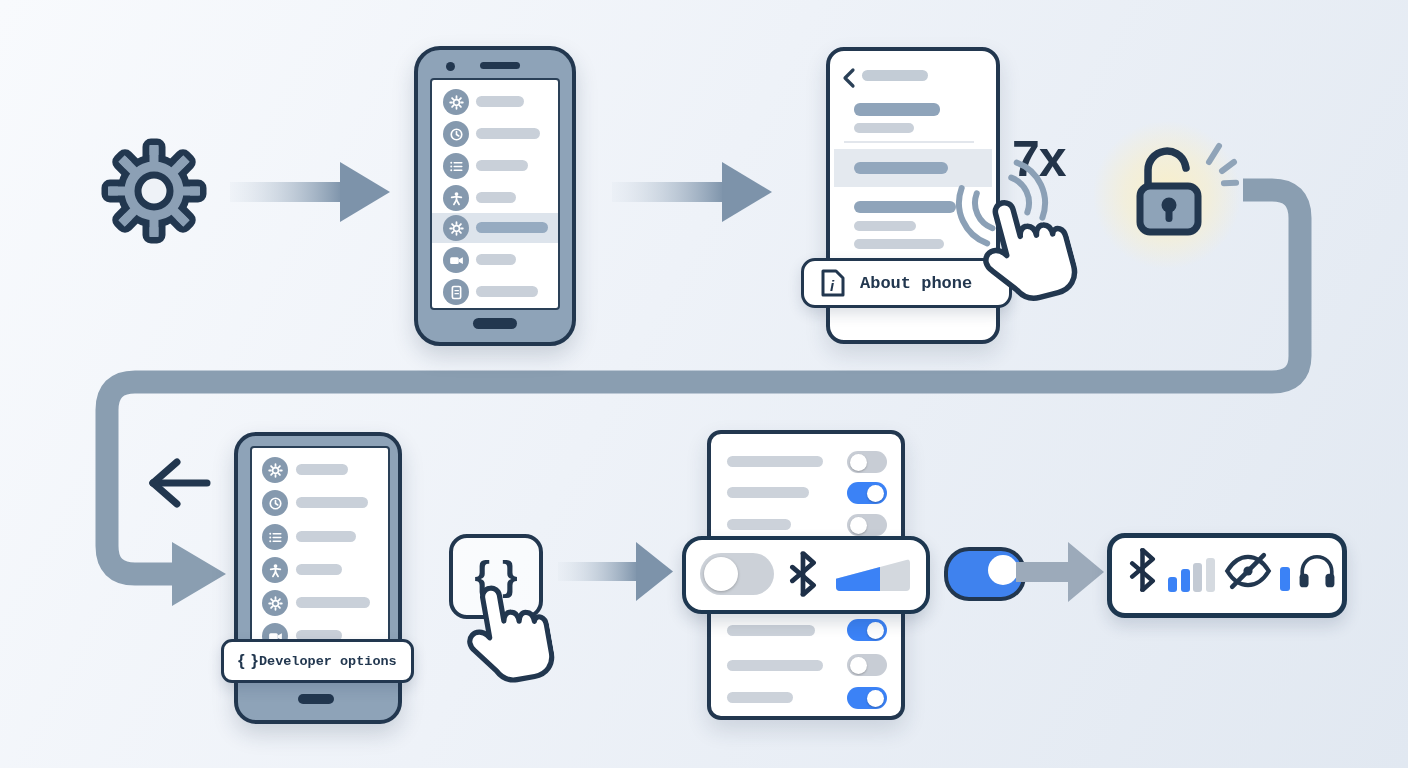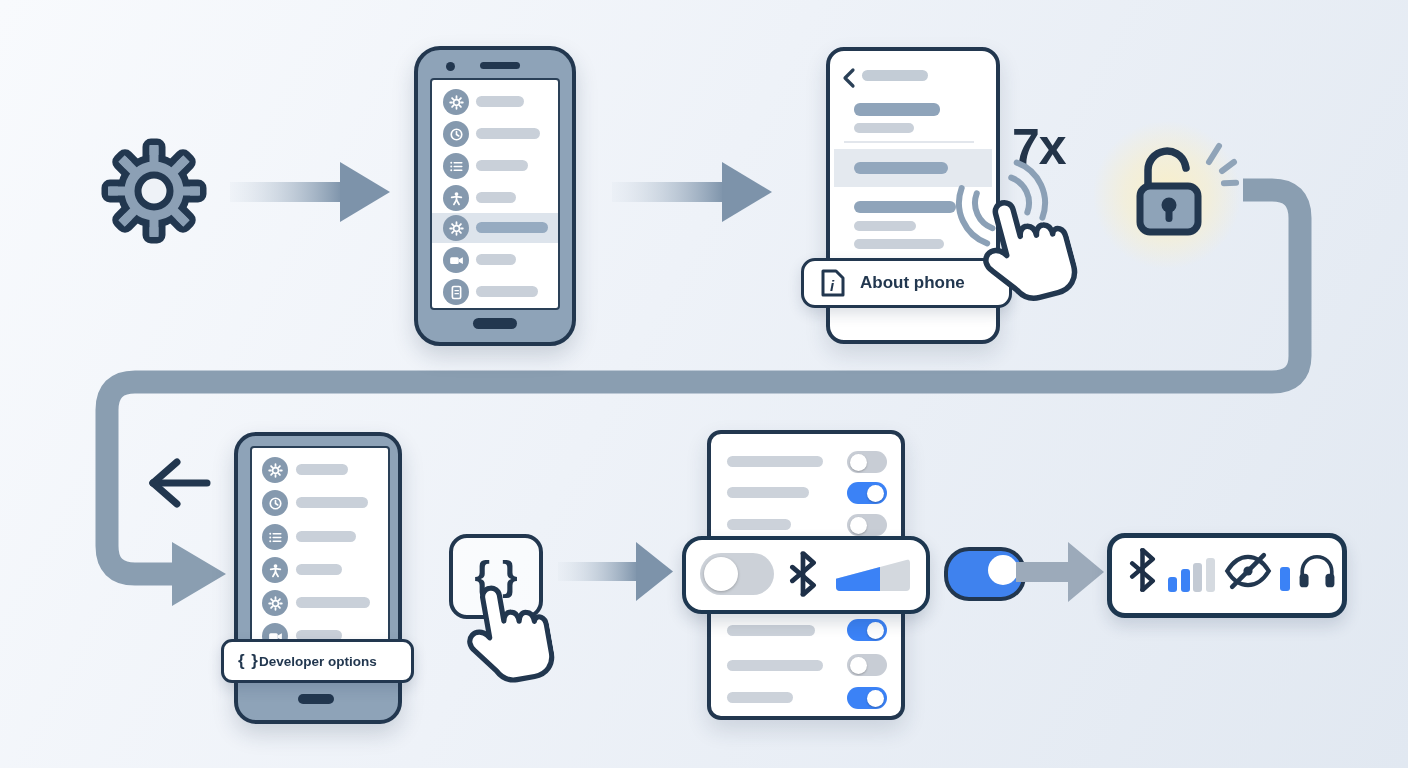--- a/index.html
+++ b/index.html
@@ -18,21 +18,21 @@
   .pill{position:absolute;height:11px;border-radius:6px;background:#c9d0d9;}
   .circ{position:absolute;width:26px;height:26px;border-radius:50%;background:#8599ae;
     display:flex;align-items:center;justify-content:center;}
   .band{position:absolute;background:#dde4ec;}
   .homepill{position:absolute;background:#22374f;border-radius:7px;}
   .dot{position:absolute;background:#22374f;border-radius:50%;}
 
   
   .callout-label{position:absolute;background:#ffffff;border:3.5px solid #22374f;border-radius:12px;
     display:flex;align-items:center;box-shadow:0 6px 14px rgba(30,50,80,.15);}
-  .callout-text{color:#22374f;font-weight:700;}
+  .callout-text{color:#22374f;font-weight:700;font-family:Liberation Mono, monospace;}
 
   
   .tgl{position:absolute;width:40px;height:22px;border-radius:11px;}
   .tgl::after{content:"";position:absolute;width:17px;height:17px;border-radius:50%;background:#fff;
     top:2.5px;box-shadow:0 1px 2px rgba(0,0,0,.25);}
   .t-off{background:#c8cdd5;} .t-off::after{left:3px;}
   .t-on{background:#3b82f6;} .t-on::after{right:3px;}
 
   .big-tgl{position:absolute;width:74px;height:42px;border-radius:21px;}
   .big-tgl::after{content:"";position:absolute;width:34px;height:34px;border-radius:50%;background:#fff;
@@ -215,21 +215,21 @@
     <div class="pill" style="left:24px;top:52px;width:86px;height:13px;background:#8fa4ba;"></div>
     <div class="pill" style="left:24px;top:72px;width:60px;height:10px;"></div>
     <div class="abs" style="left:14px;top:90px;width:130px;height:2px;background:#e2e6ec;"></div>
     <div class="band" style="left:4px;top:98px;width:158px;height:38px;background:#e4e9ef;"></div>
     <div class="pill" style="left:24px;top:111px;width:94px;height:12px;background:#92a7bd;"></div>
     <div class="pill" style="left:24px;top:150px;width:102px;height:12px;background:#8fa4ba;"></div>
     <div class="pill" style="left:24px;top:170px;width:62px;height:10px;"></div>
     <div class="pill" style="left:24px;top:188px;width:90px;height:10px;"></div>
   </div>
 
-  <div class="seventimes" style="left:1012px;top:122px;">7x</div>
+  <div class="seventimes" style="left:1012px;top:134px;">7x</div>
 
   <div class="callout-label" style="left:801px;top:258px;width:205px;height:44px;border-radius:14px;">
     <svg style="margin-left:16px" width="26" height="30" viewBox="0 0 26 30">
       <path d="M3,3 h13 l7,7 v17 h-20 z" fill="#fff" stroke="#22374f" stroke-width="3" stroke-linejoin="round"></path>
       <text x="10" y="23" font-size="15" font-style="italic" font-weight="bold" fill="#22374f">i</text>
     </svg>
     <span class="callout-text" style="margin-left:14px;font-size:17px;">About phone</span>
   </div>
 
   <svg class="abs" style="left:932px;top:140px" width="140" height="140">

